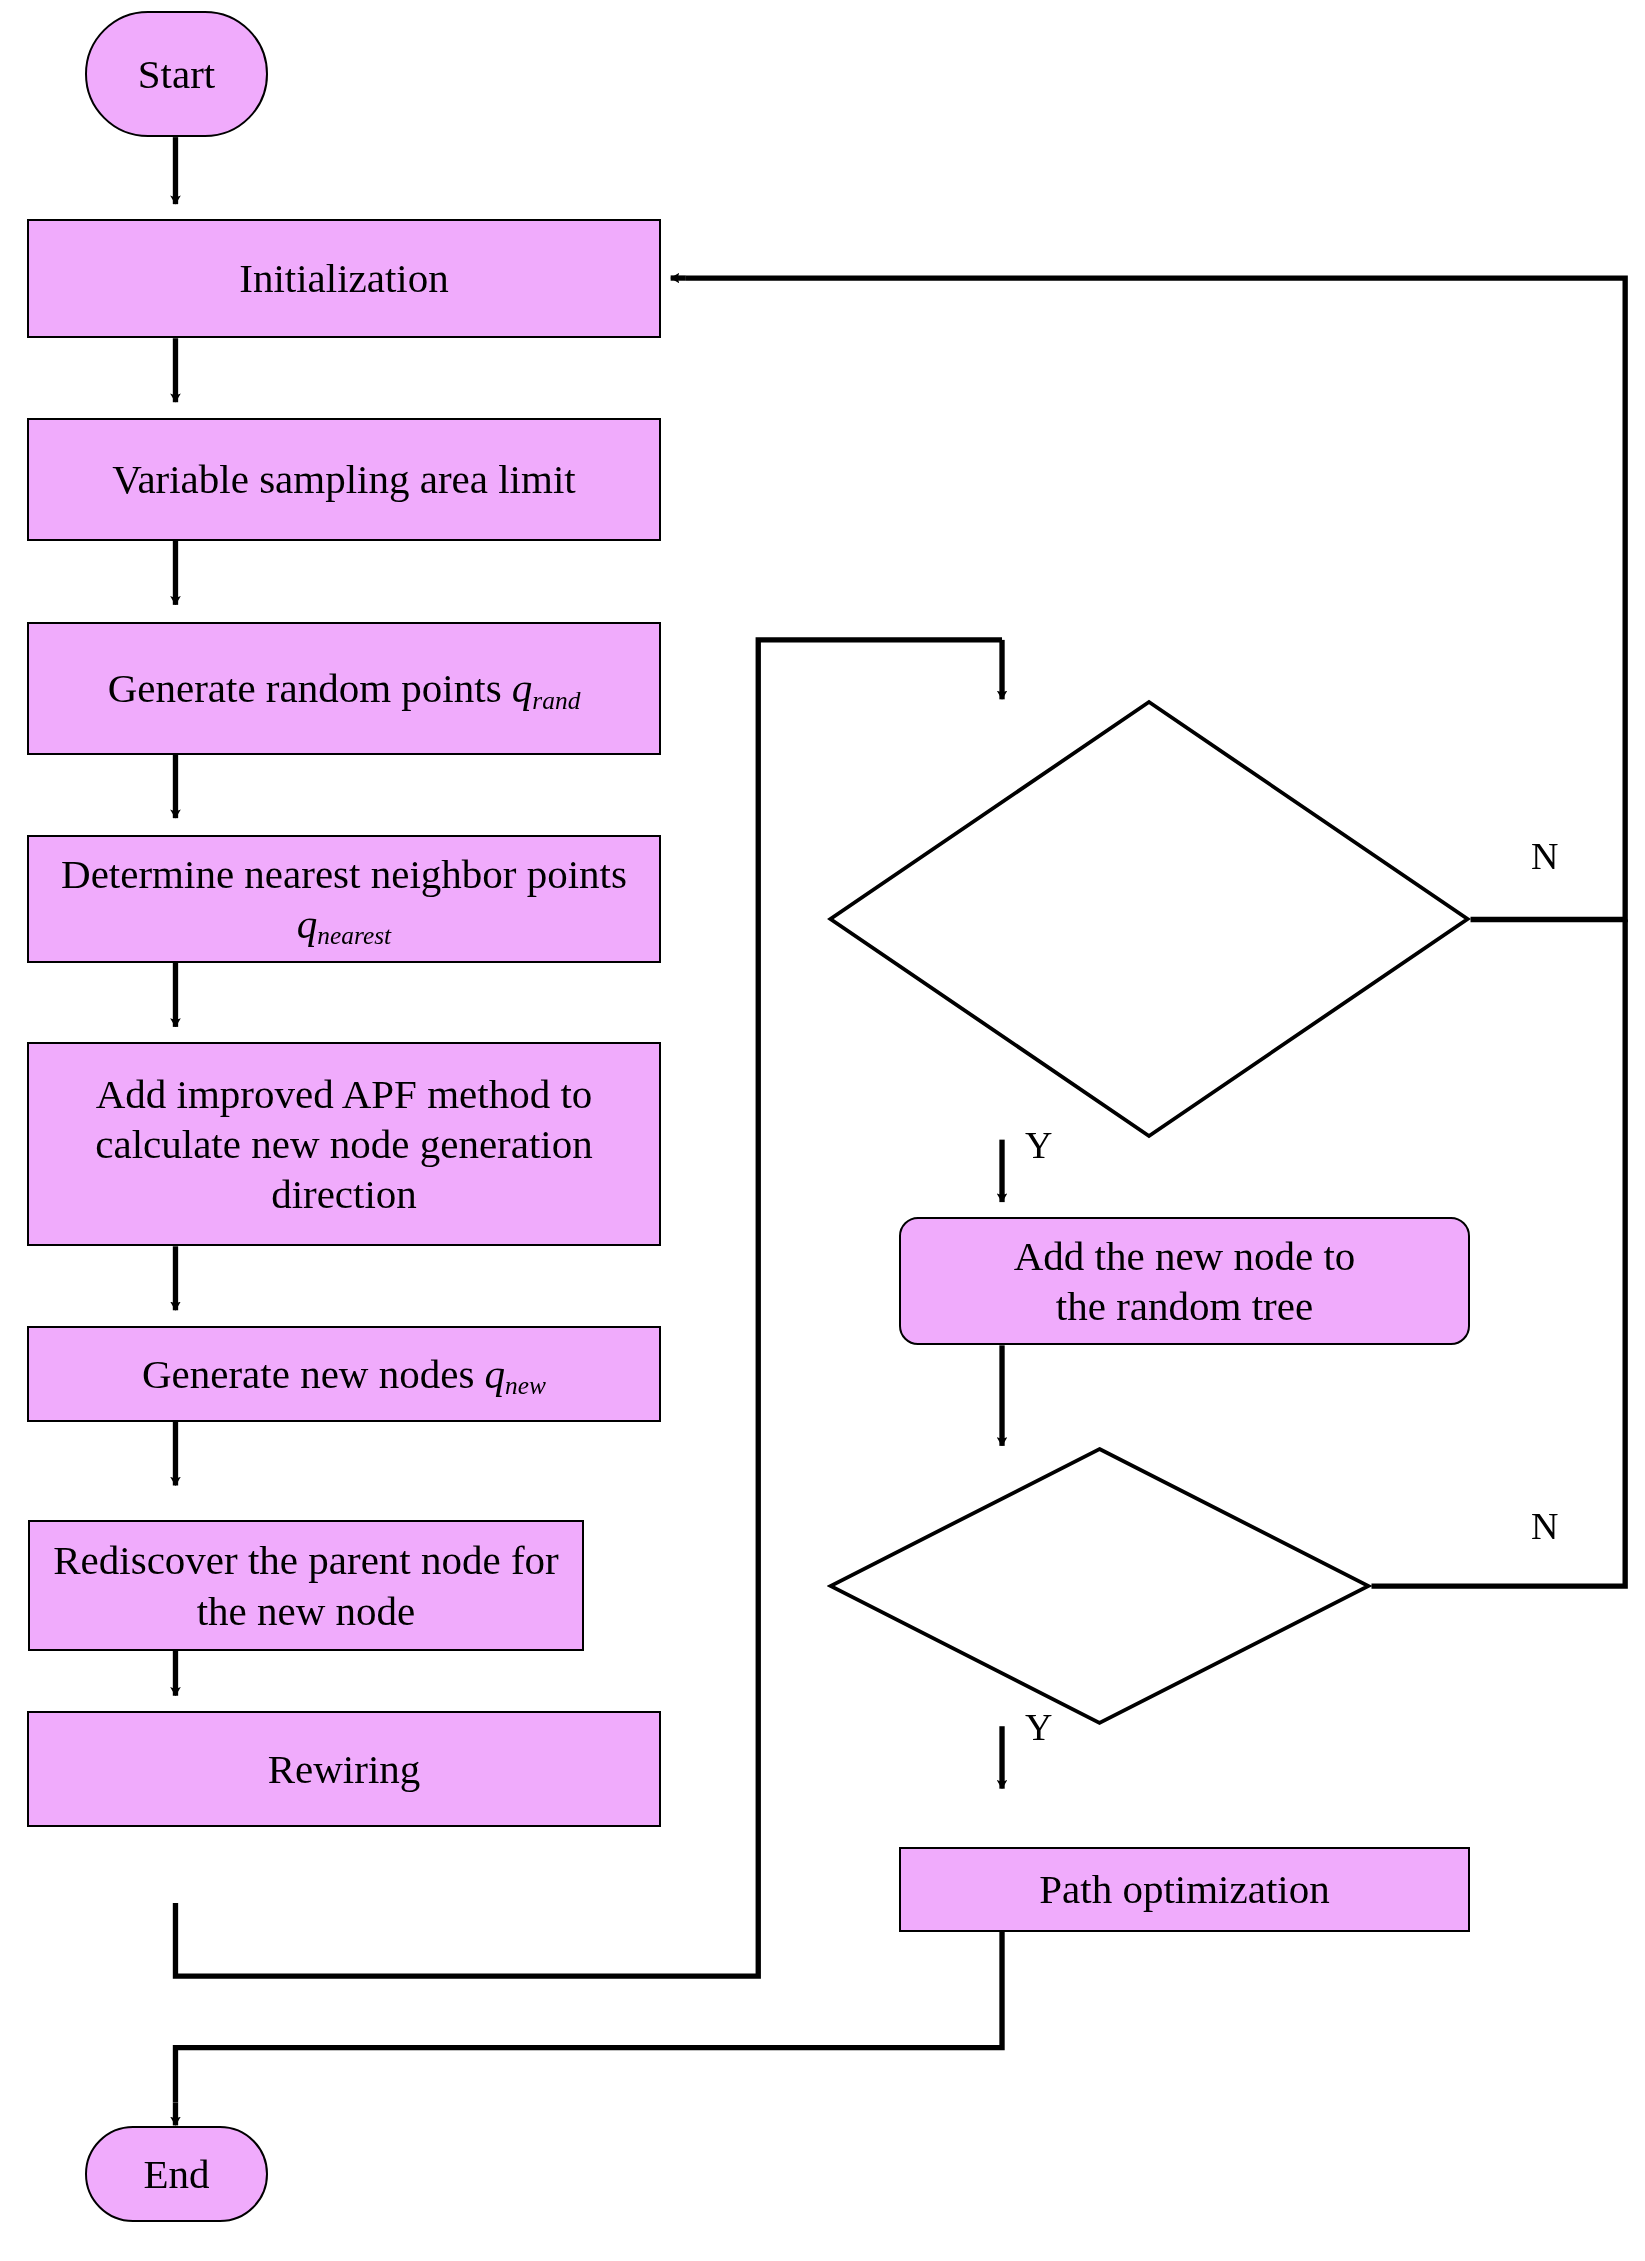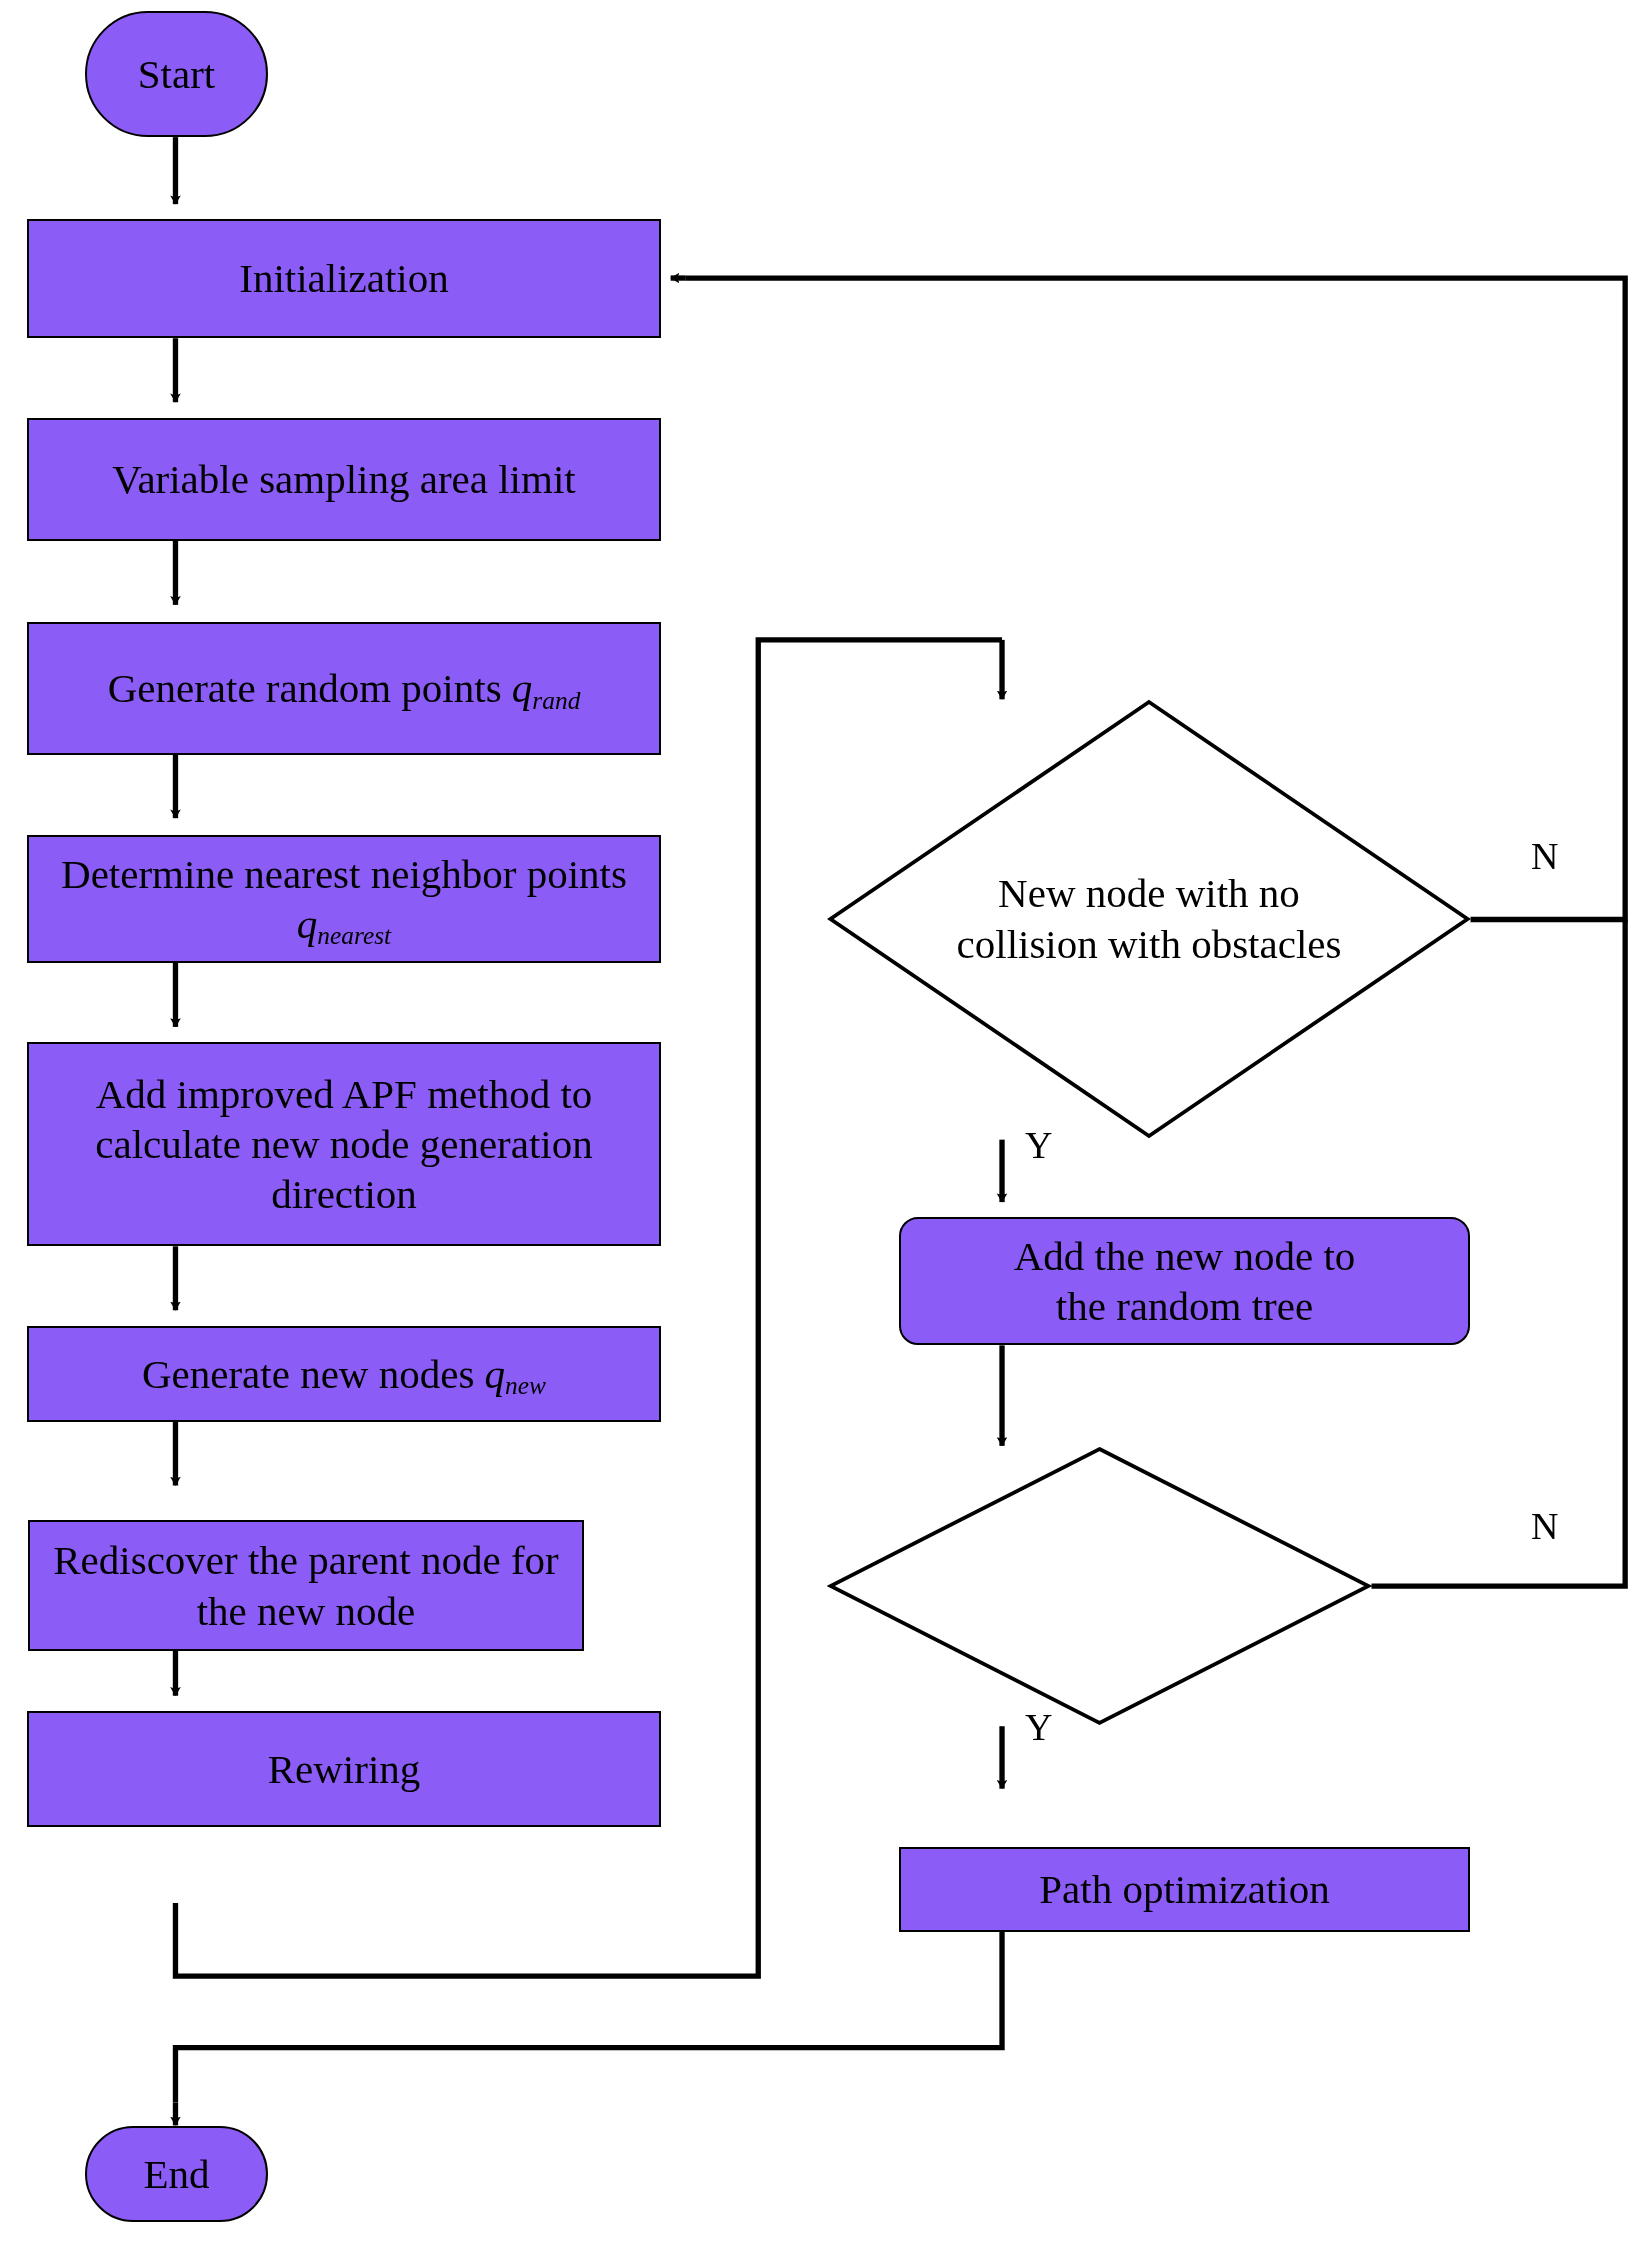--- a/index.html
+++ b/index.html
@@ -1,20 +1,20 @@
 <!DOCTYPE html>
 <html style="font-size:12.2px"><head>
 <meta charset="utf-8">
 <style>
   html,body{margin:0;padding:0;background:#ffffff;}
   body{width:1646px;height:2261px;position:relative;overflow:hidden;
        font-family:"Liberation Serif","DejaVu Serif",serif;color:#000;}
   #canvas{position:absolute;inset:0;width:1646px;height:2261px;}
   .node{position:absolute;box-sizing:border-box;display:flex;align-items:center;
-        justify-content:center;text-align:center;background:#8b5cf6;border:2.3px solid #000;
+        justify-content:center;text-align:center;background:#f0abfc;border:2.3px solid #000;
         line-height:1.22;}
   .terminator{border-radius:7618px;}
   .process{}
   .nodetext{display:block;padding:0 10.7px;}
   .diamond-wrap{position:absolute;display:flex;align-items:center;justify-content:center;}
   .diamond-wrap svg{position:absolute;left:0;top:0;}
   .diamond-label{position:relative;text-align:center;line-height:1.25;z-index:2;
                  padding:0 7.6px;}
   .edgelabel{position:absolute;font-size:38px;line-height:1;}
   sub{font-size:0.62em;font-style:italic;vertical-align:baseline;position:relative;top:0.25em;}
@@ -105,24 +105,20 @@
 </div>
 
 <div class="node process" style="left:27px;top:1711px;width:634px;height:116px;font-size:41px;">
   <span class="nodetext">Rewiring</span>
 </div>
 
 <div class="diamond-wrap" style="left:827px;top:699px;width:644px;height:440px;">
   <svg width="644" height="440" viewBox="0 0 845 578" xmlns="http://www.w3.org/2000/svg">
     <polygon points="422.5,4 841,289 422.5,574 4,289" fill="#fff" stroke="#000" stroke-width="5"></polygon>
   </svg>
-  <span class="diamond-label" style="font-size:41px;width:503px;">
-    <span>New node with no</span><br>
-    <span>collision with obstacles</span>
-  </span>
 </div>
 
 <div class="node process" style="left:899px;top:1217px;width:571px;height:128px;font-size:41px;border-radius:19px;">
   <span class="nodetext">
     <span>Add the new node to</span><br>
     <span>the random tree</span>
   </span>
 </div>
 
 <div class="diamond-wrap" style="left:827px;top:1446px;width:545px;height:280px;">

